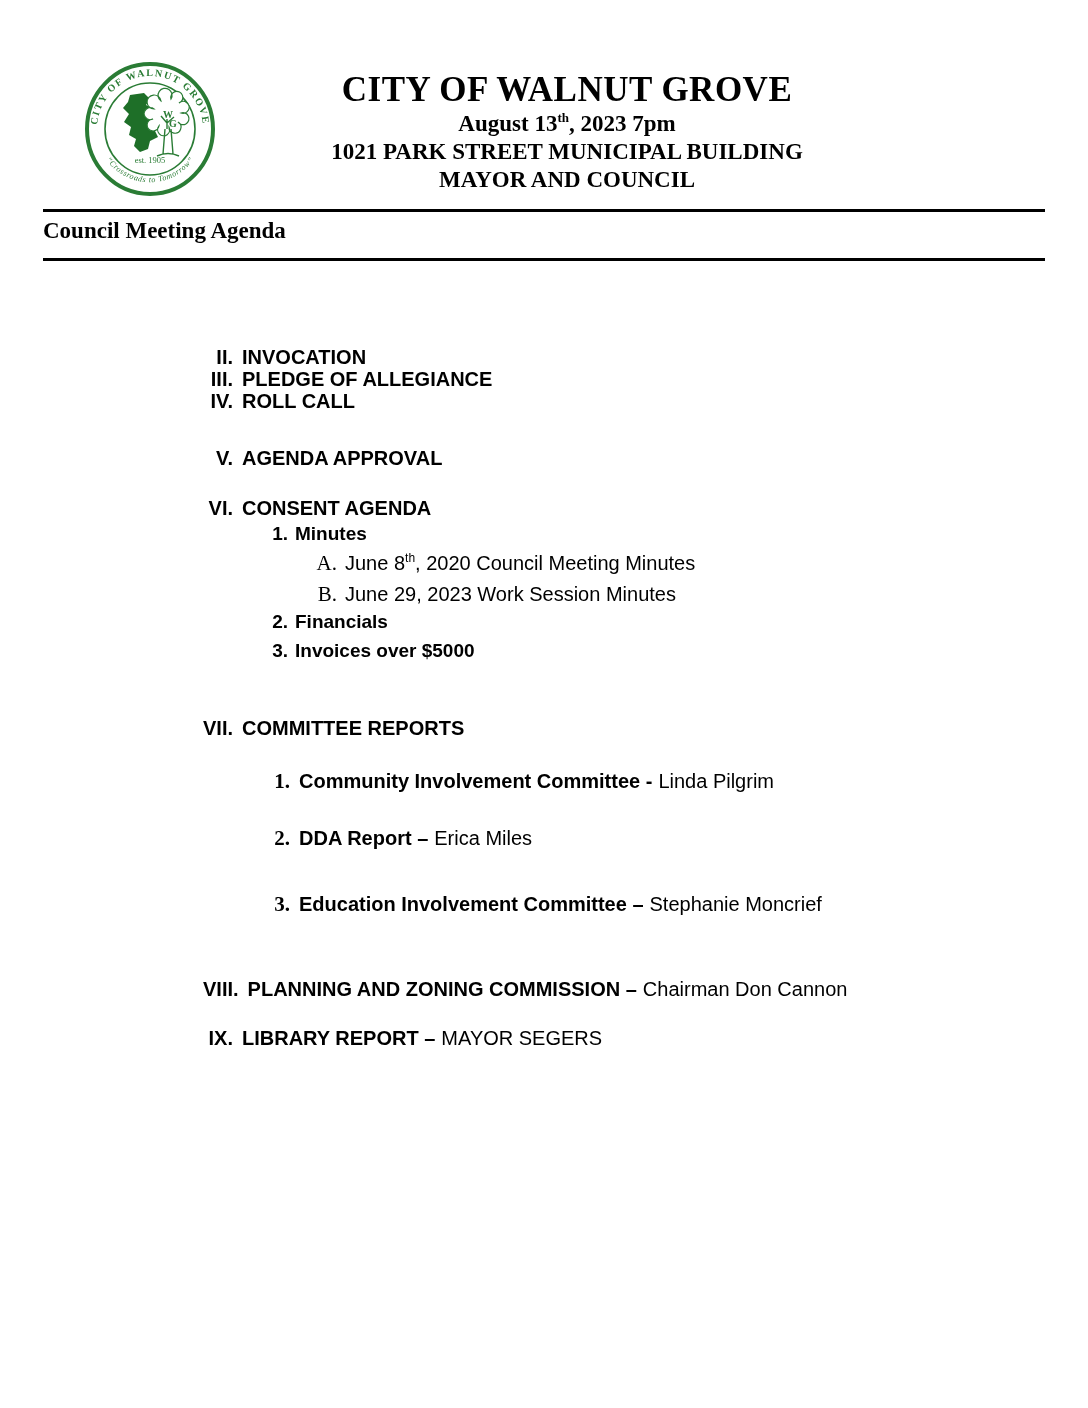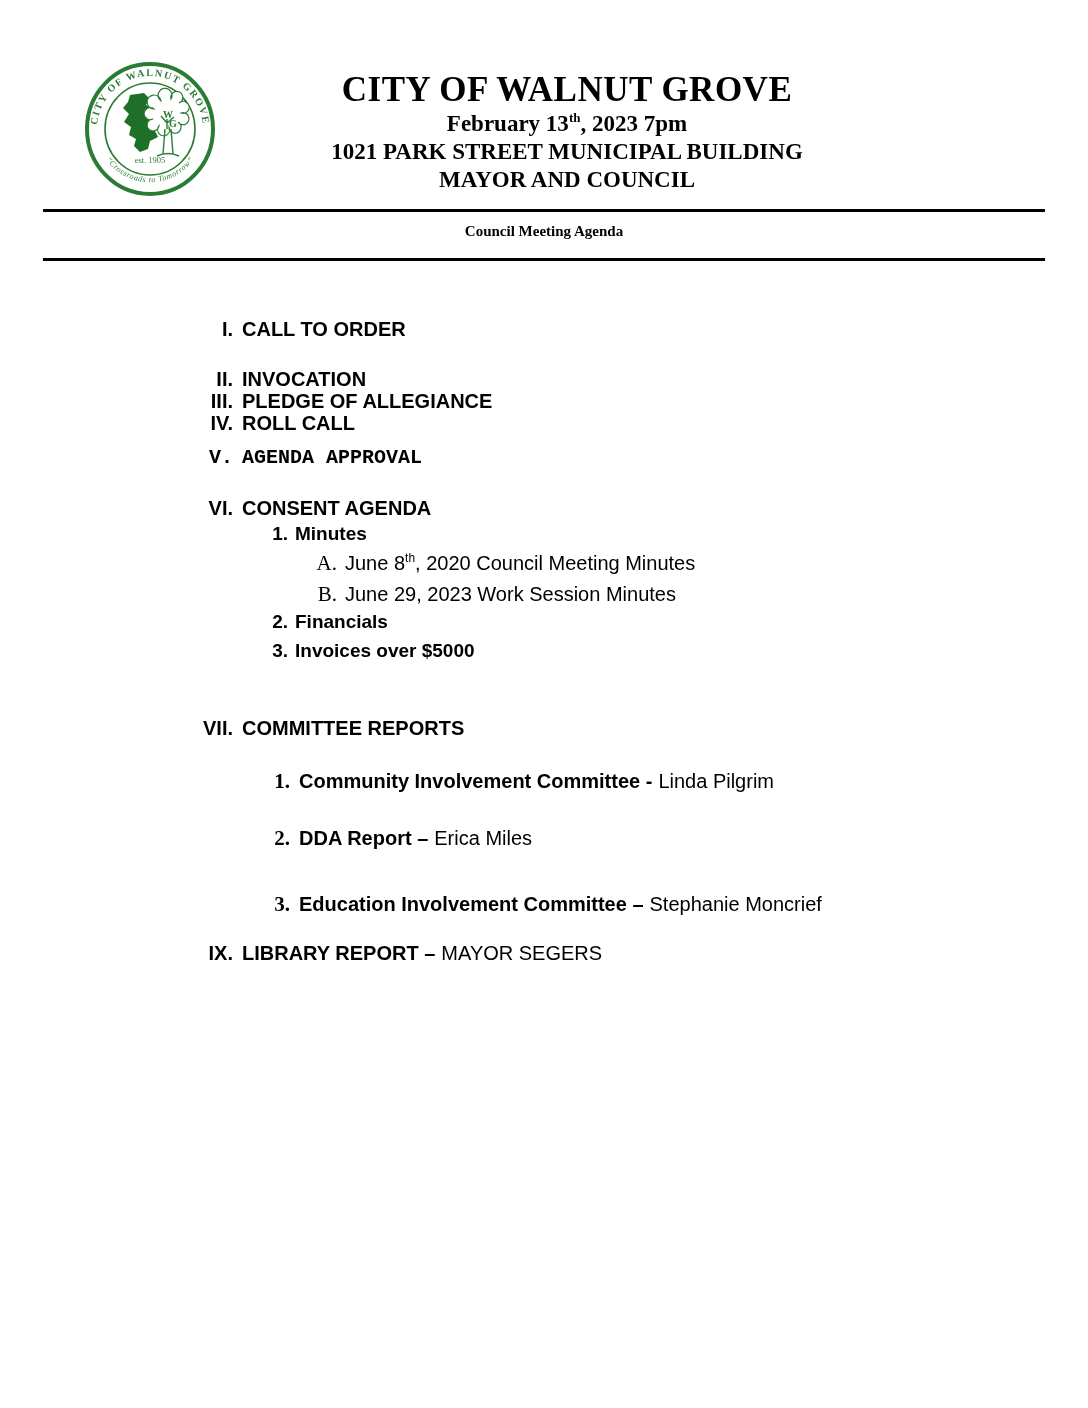--- a/index.html
+++ b/index.html
@@ -20,23 +20,23 @@
     font-weight:bold;color:#000;
   }
   .doc-title{font-size:35px;line-height:40px;letter-spacing:.5px;}
   .doc-sub{font-size:23px;line-height:28px;}
   .doc-sub sup{font-size:13px;vertical-align:super;line-height:0;}
   .rule{position:absolute;left:43px;width:1002px;height:3px;background:#000;}
   .rule-top{top:209px;}
   .rule-bottom{top:258px;}
   .banner{
     position:absolute;left:43px;width:1002px;top:217px;
-    text-align:center;
+    text-align:left;
     font-family:"Liberation Serif","DejaVu Serif",serif;
-    font-weight:bold;font-size:15px;line-height:28px;
+    font-weight:bold;font-size:23px;line-height:28px;
   }
   
   .agenda{position:absolute;left:43px;right:43px;top:318px;}
   .line{white-space:nowrap;}
   .main{
     font-weight:bold;font-size:20px;line-height:22px;
     padding-left:160px;
   }
   .rn{display:inline-block;min-width:30px;text-align:right;margin-right:9px;}
   .sub1{
@@ -89,48 +89,45 @@
 
     <path fill="#ffffff" stroke="#2a7c35" stroke-width="1.2" d="M69,58 a6,6 0 1 1 1,-10 a7,7 0 1 1 7,-8 a7,7 0 1 1 10,-2 a6,6 0 1 1 8,4 a6,6 0 1 1 2,10 a6,6 0 1 1 -3,9 a6,6 0 1 1 -9,5 a6,6 0 1 1 -10,-1 a6,6 0 1 1 -6,-7 Z"></path>
     <path fill="none" stroke="#2a7c35" stroke-width="1.4" d="M81,68 L79,93 M87,68 L89,93 M73,95 Q84,90 95,95 M83,68 L83,58 M83,62 L77,55 M83,62 L90,56"></path>
     <text x="79" y="57" font-family="Liberation Serif, DejaVu Serif, serif" font-weight="bold" font-size="10" fill="#2a7c35">W</text>
     <text x="85" y="66" font-family="Liberation Serif, DejaVu Serif, serif" font-weight="bold" font-size="10" fill="#2a7c35">G</text>
     <text x="66" y="102" text-anchor="middle" font-family="Liberation Serif, DejaVu Serif, serif" font-size="8.5" fill="#2a7c35">est. 1905</text>
   </svg>
 
   <div class="header-block">
     <div class="doc-title">CITY OF WALNUT GROVE</div>
-    <div class="doc-sub"><span>February 13</span><sup>th</sup><span>, 2023 7pm</span></div>
+    <div class="doc-sub"><span>August 13</span><sup>th</sup><span>, 2023 7pm</span></div>
     <div class="doc-sub">1021 PARK STREET MUNICIPAL BUILDING</div>
     <div class="doc-sub">MAYOR AND COUNCIL</div>
   </div>
 
   <div class="rule rule-top"></div>
   <div class="banner">Council Meeting Agenda</div>
   <div class="rule rule-bottom"></div>
 
   <div class="agenda">
 
-    <div class="line main" style="margin-top:0;">
-      <span class="rn">I.</span><span>CALL TO ORDER</span>
-    </div>
 
     <div class="line main" style="margin-top:28px;">
       <span class="rn">II.</span><span>INVOCATION</span>
     </div>
 
     <div class="line main" style="">
       <span class="rn">III.</span><span>PLEDGE OF ALLEGIANCE</span>
     </div>
 
     <div class="line main" style="">
       <span class="rn">IV.</span><span>ROLL CALL</span>
     </div>
 
-    <div class="line main" style="margin-top:13px;font-family:Liberation Mono, monospace;">
+    <div class="line main" style="margin-top:35px;">
       <span class="rn">V.</span><span>AGENDA APPROVAL</span>
     </div>
 
     <div class="line main" style="margin-top:28px;">
       <span class="rn">VI.</span><span>CONSENT AGENDA</span>
     </div>
 
     <div class="line sub1" style="margin-top:4px;">
       <span class="sn">1.</span><span>Minutes</span>
     </div>
@@ -160,19 +157,22 @@
     </div>
 
     <div class="line cmt" style="margin-top:33px;">
       <span class="cn">2.</span><span class="bold">DDA Report –</span><span class="reg">Erica Miles</span>
     </div>
 
     <div class="line cmt" style="margin-top:42px;">
       <span class="cn">3.</span><span class="bold">Education Involvement Committee –</span><span class="reg">Stephanie Moncrief</span>
     </div>
 
+    <div class="line mainmix" style="margin-top:61px;">
+      <span class="rn">VIII.</span><span class="bold">PLANNING AND ZONING COMMISSION –</span><span class="reg">Chairman Don Cannon</span>
+    </div>
 
     <div class="line mainmix" style="margin-top:25px;">
       <span class="rn">IX.</span><span class="bold">LIBRARY REPORT –</span><span class="reg">MAYOR SEGERS</span>
     </div>
 
   </div>
 </div>
 
 </body></html>

